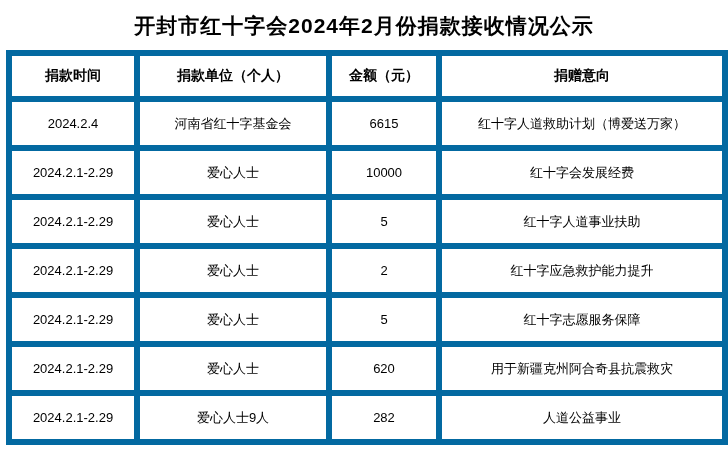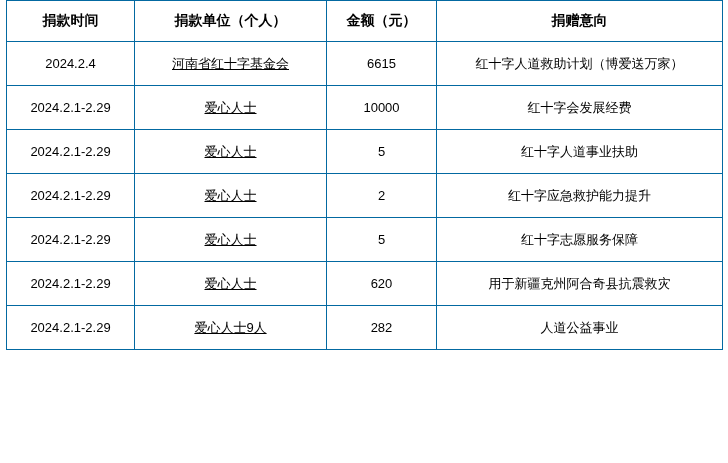--- a/index.html
+++ b/index.html
@@ -33,47 +33,50 @@
     color: #000000;
     white-space: nowrap;
   }
   table.donation-table {
     border-collapse: collapse;
     width: 716px;
     margin: 0 6px;
     table-layout: fixed;
   }
   table.donation-table td, table.donation-table th {
-    border: 1px solid #0369a1;
+    border: 6px solid #0369a1;
     text-align: center;
     vertical-align: middle;
     padding: 0;
     height: 43px;
     font-size: 13px;
     color: #000000;
   }
   table.donation-table th {
     font-weight: bold;
     font-size: 14px;
     height: 40px;
   }
   col.c-time { width: 128px; }
   col.c-unit { width: 192px; }
   col.c-amount { width: 110px; }
   col.c-intent { width: 286px; }
   .cell-time { font-size: 12.5px; }
-  .cell-unit { font-size: 13.5px; text-decoration: underline; }
+  .cell-unit { font-size: 13.5px; }
   .cell-amount { font-size: 13px; margin-left: 18px; }
   .cell-intent { font-size: 13.5px; }
 </style>
 </head>
 <body>
 
 <div id="page">
 
+  <div class="title-wrap">
+    <span class="doc-title">开封市红十字会2024年2月份捐款接收情况公示</span>
+  </div>
 
   <table class="donation-table">
     <colgroup>
       <col class="c-time">
       <col class="c-unit">
       <col class="c-amount">
       <col class="c-intent">
     </colgroup>
     <thead>
       <tr>

